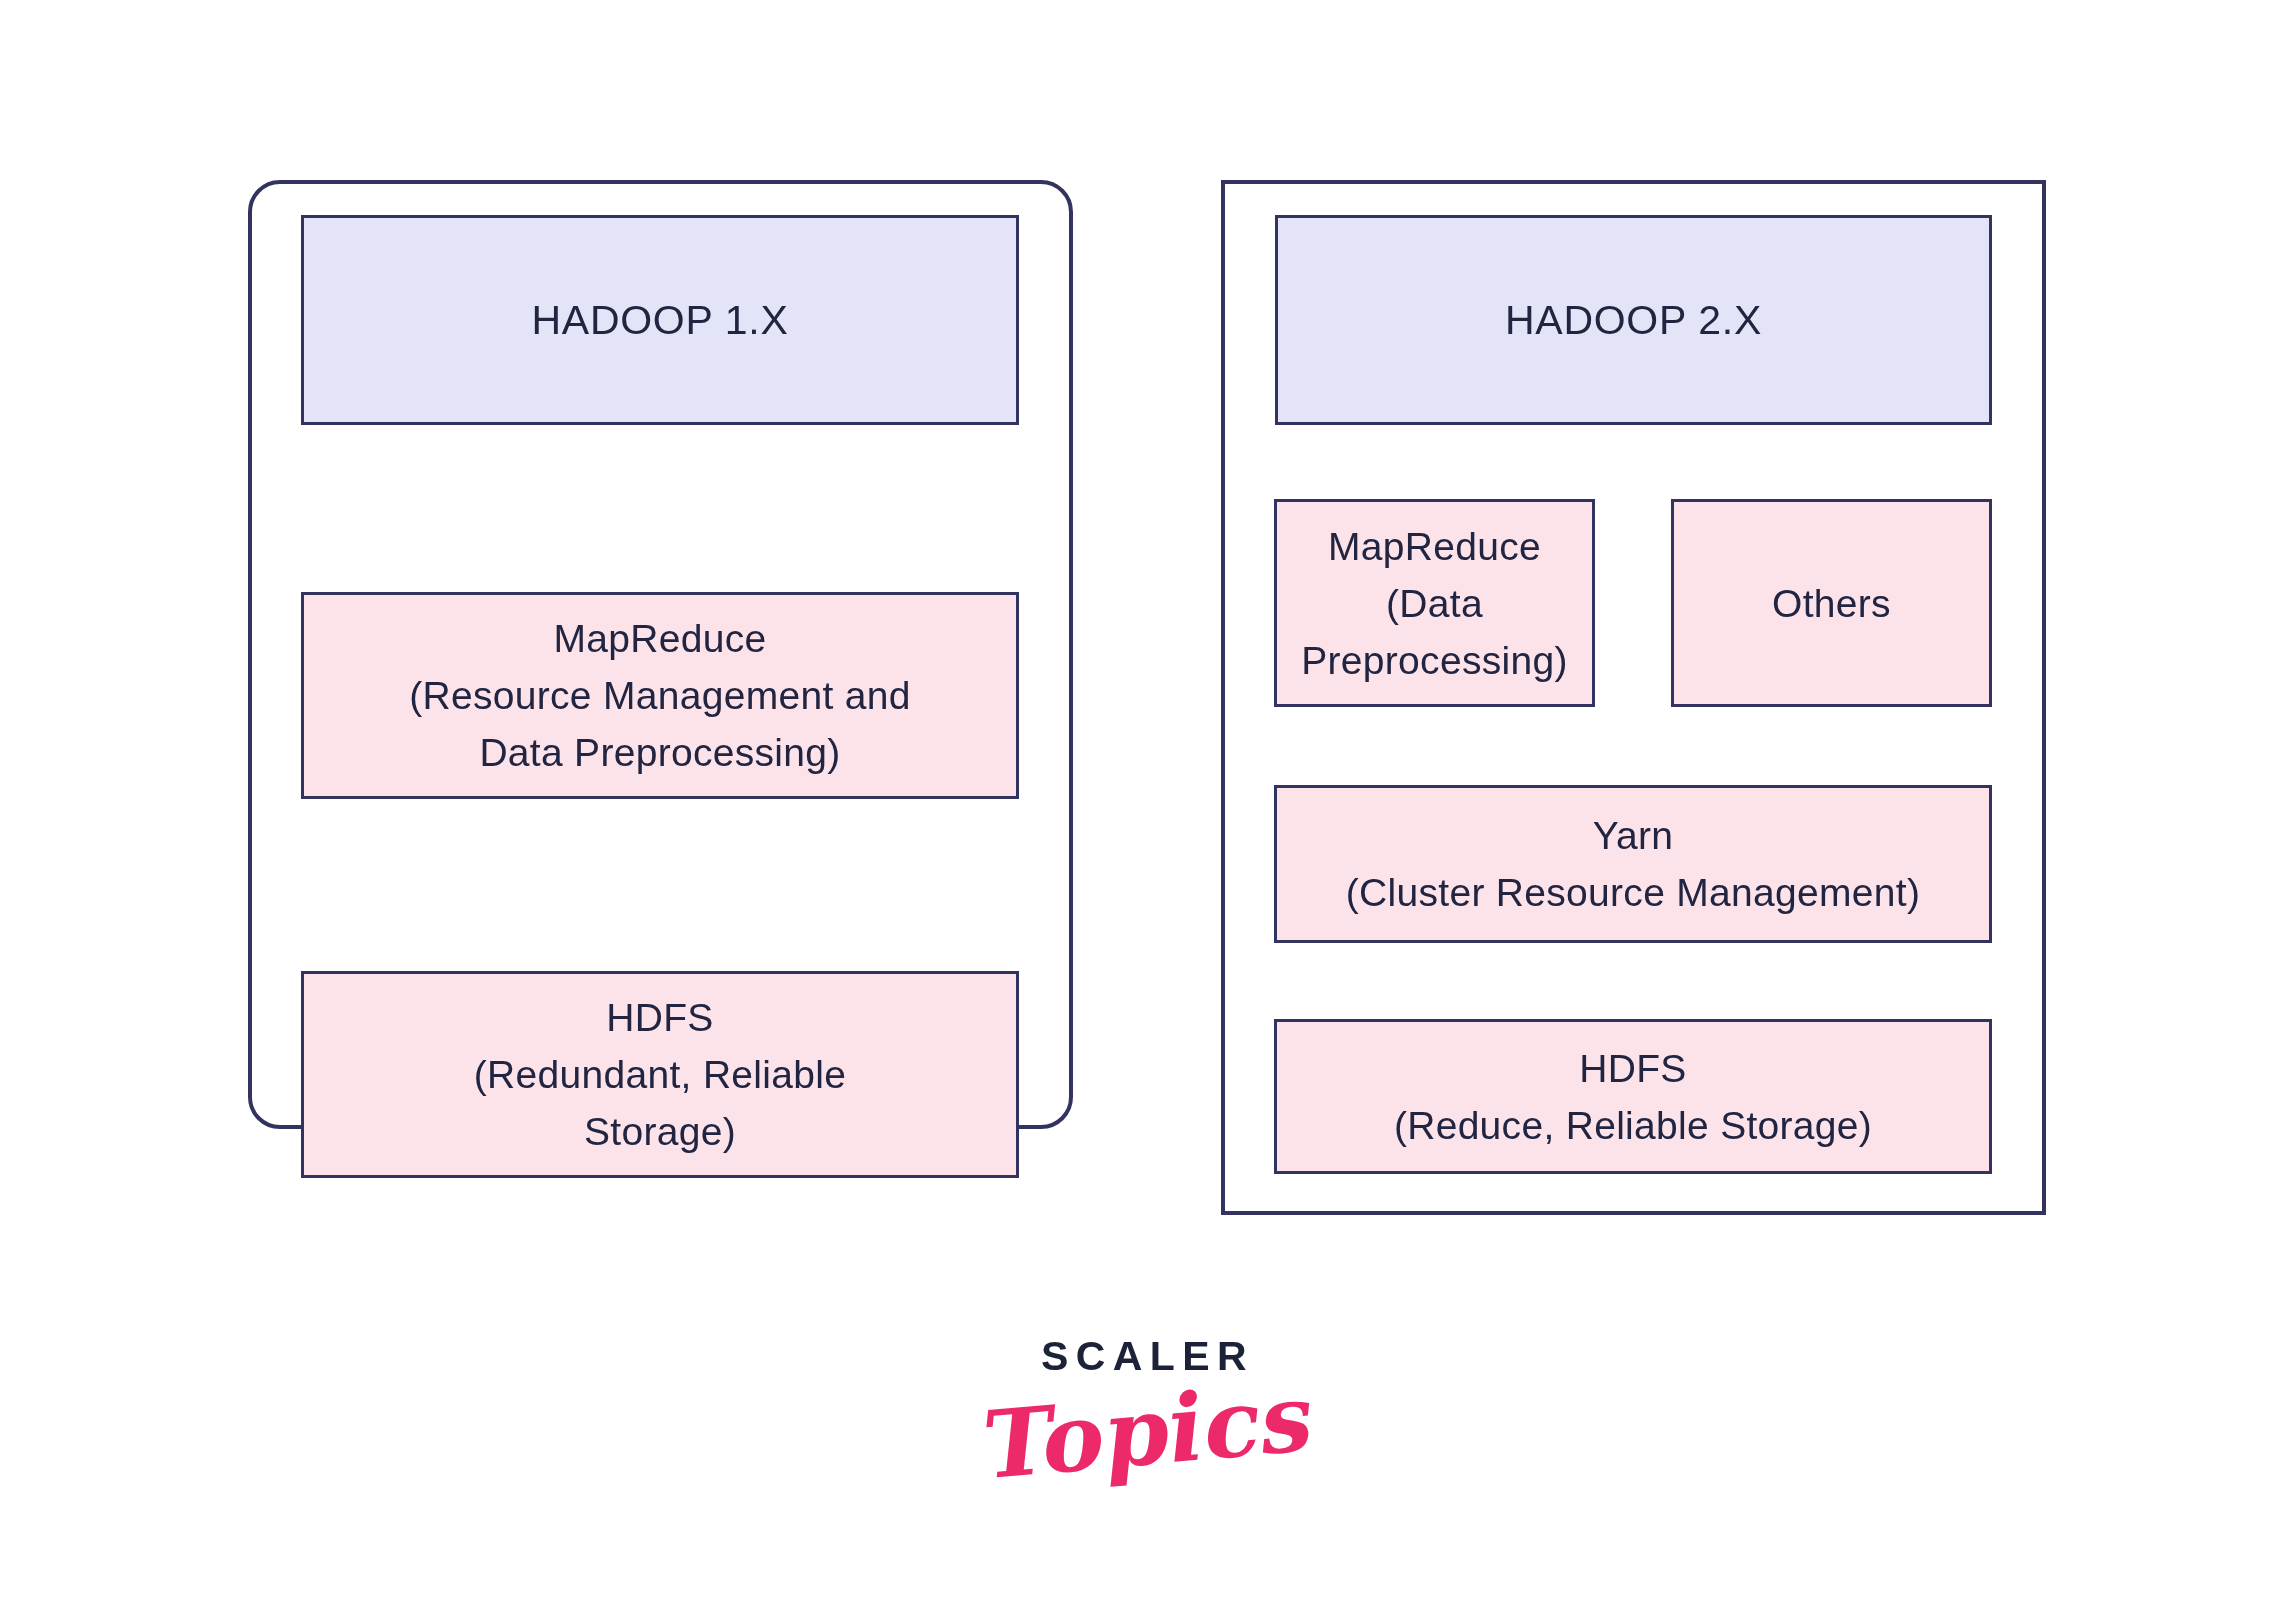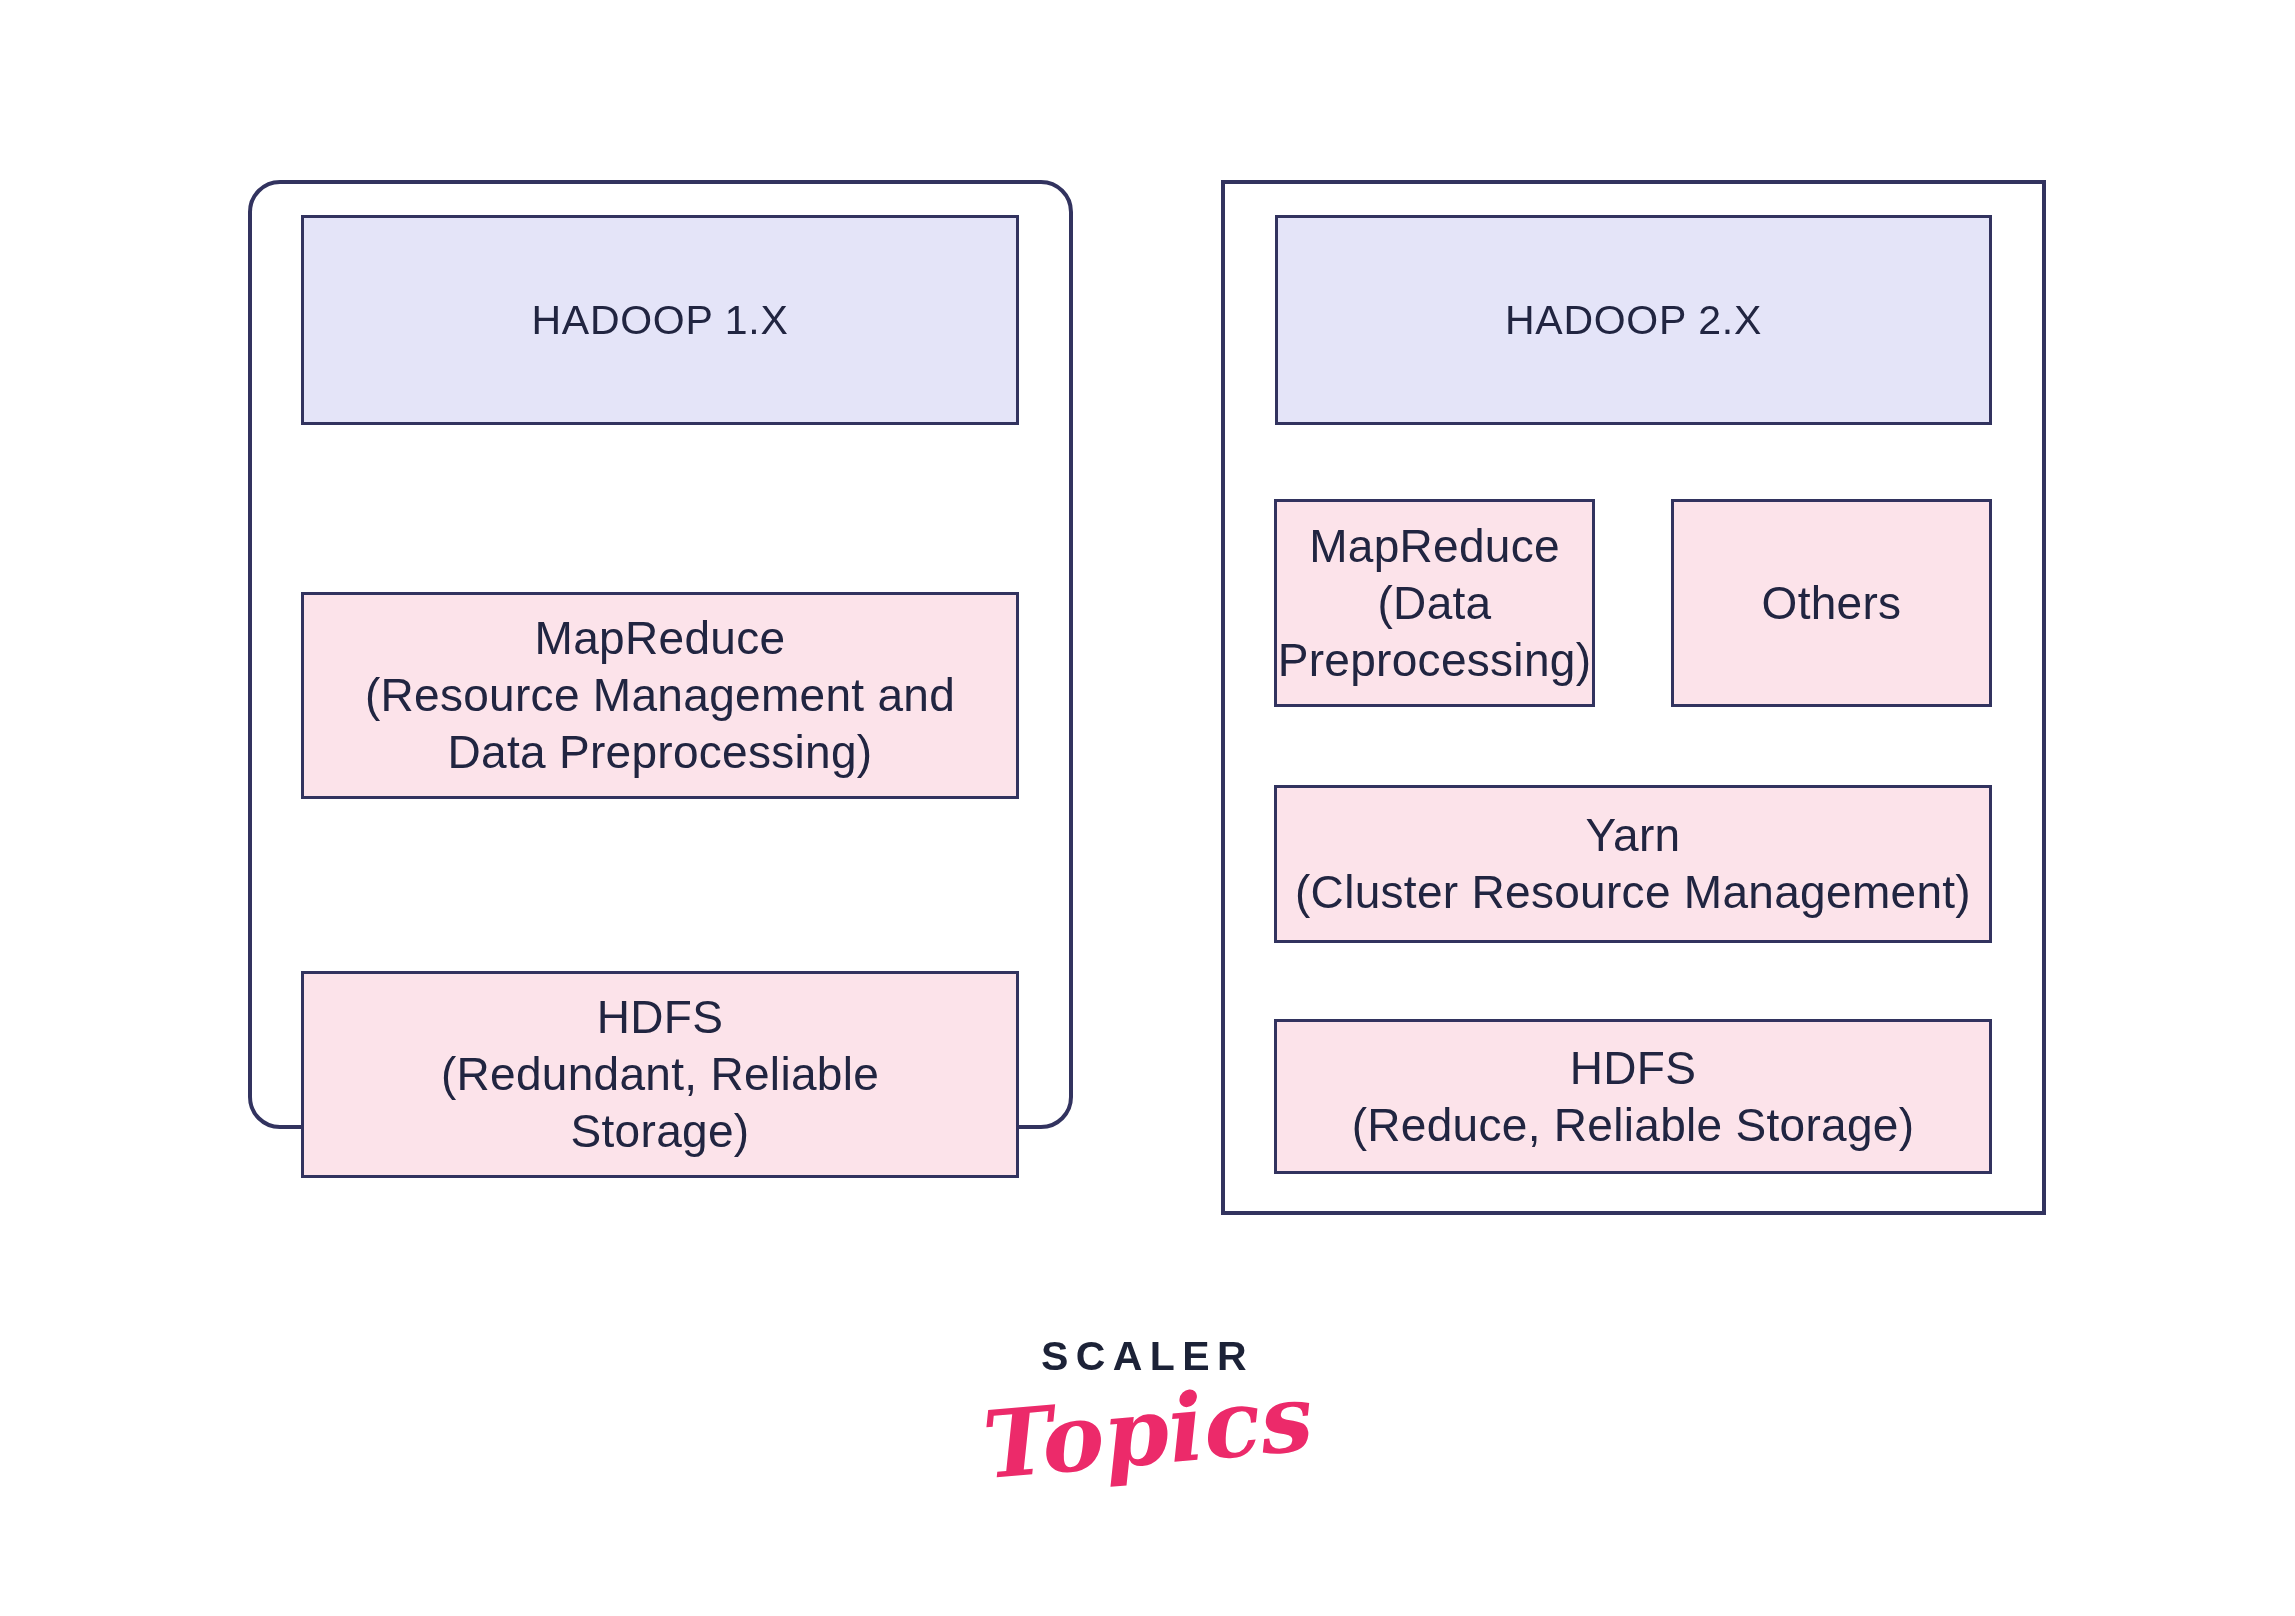--- a/index.html
+++ b/index.html
@@ -30,21 +30,21 @@
     border: 3.4px solid #32335f;
     display: flex;
     align-items: center;
     justify-content: center;
     text-align: center;
   }
   .header-box    { background: #e4e4f8; }
   .component-box { background: #fce3ea; }
 
   .box-label {
-    font-size: 46px;
+    font-size: 39px;
     line-height: 57px;
     color: #212541;
     white-space: pre-line;
     letter-spacing: 0.3px;
   }
   .header-label {
     font-size: 41px;
     letter-spacing: 0.7px;
   }
 

